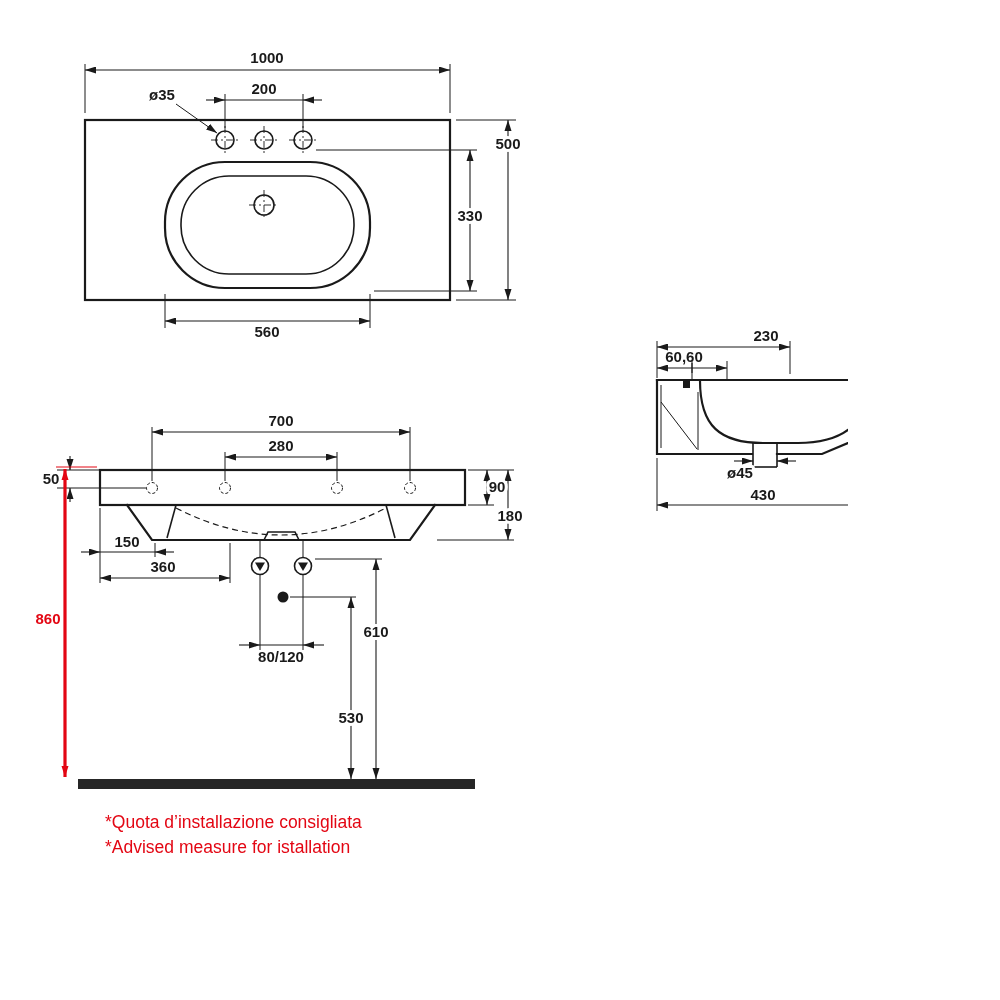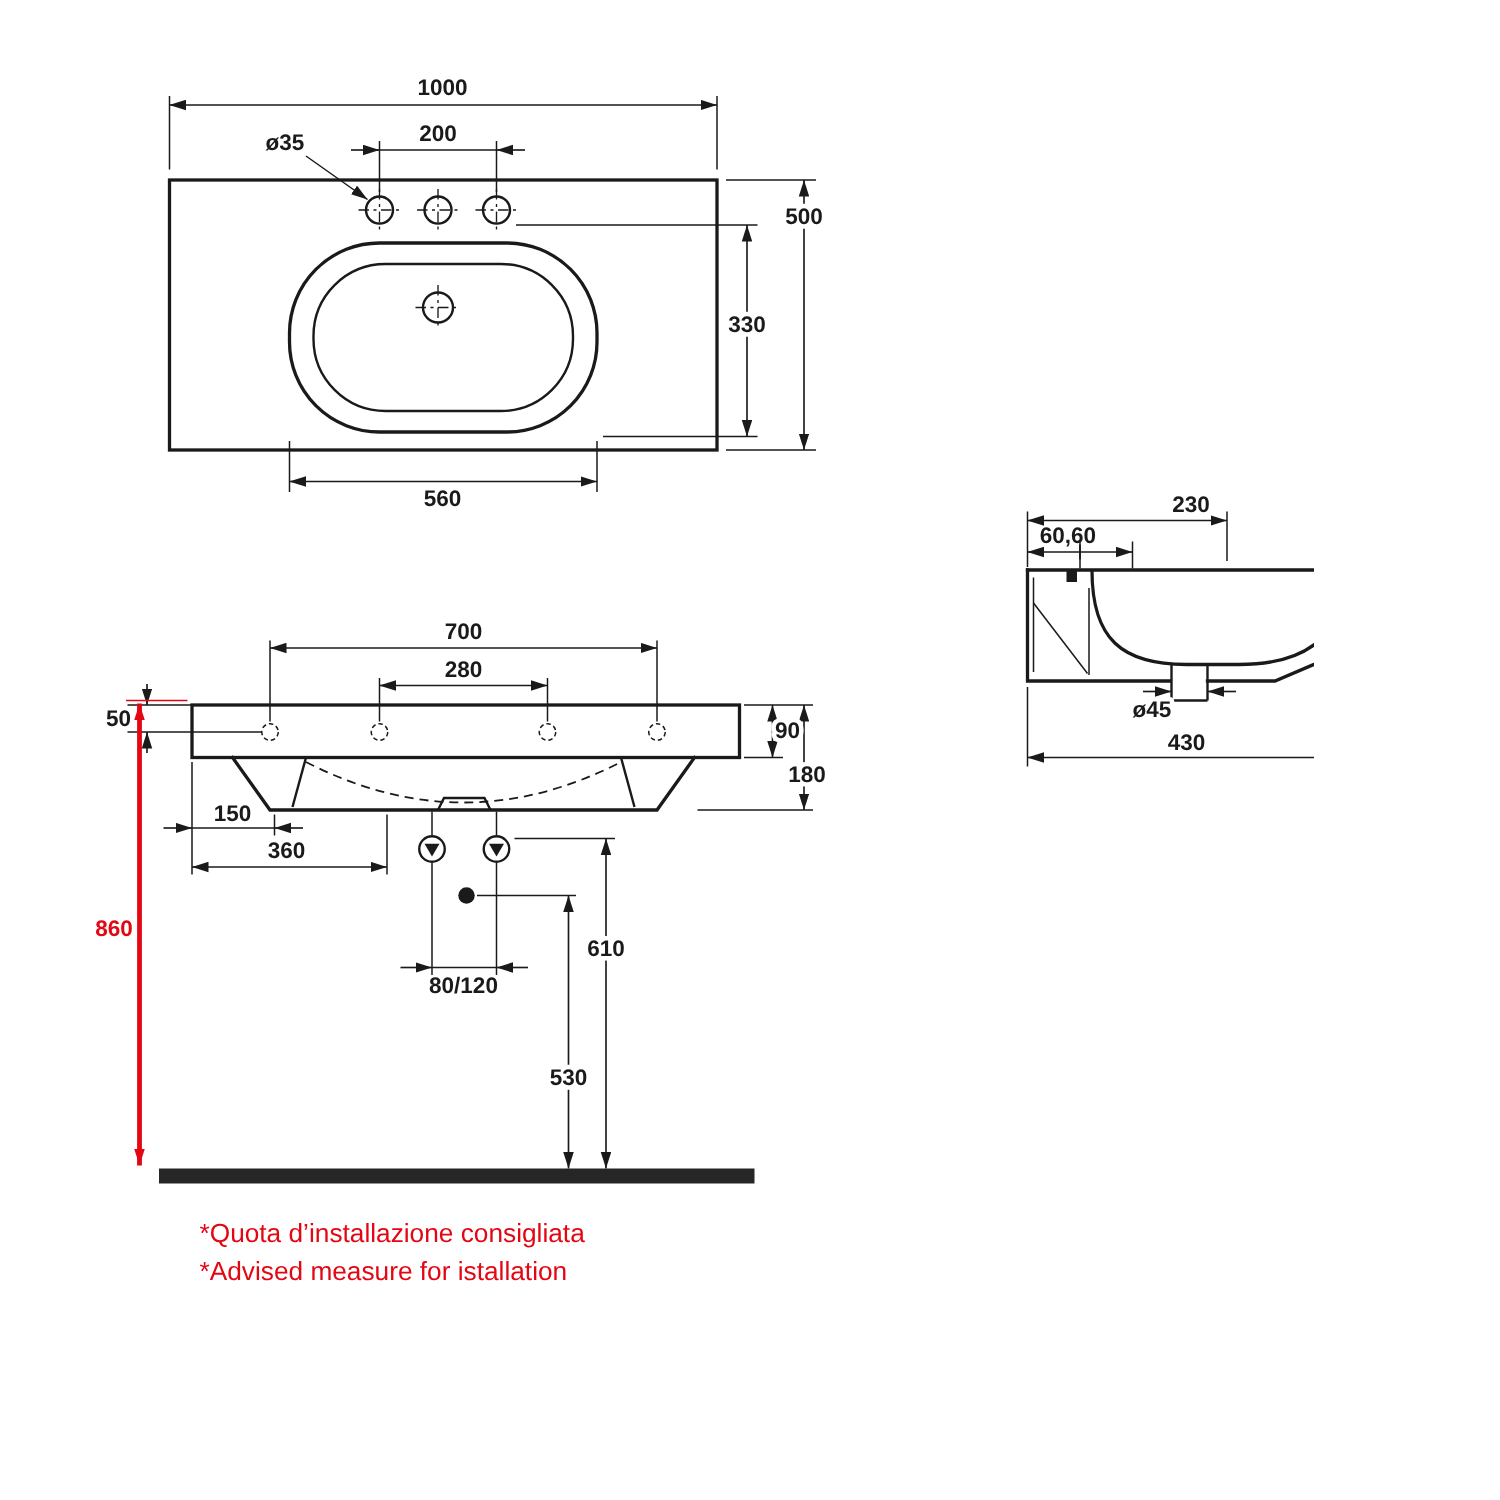--- a/index.html
+++ b/index.html
@@ -1,16 +1,16 @@
 <!DOCTYPE html>
 <html><head>
 <meta charset="utf-8">
 <style>
   html,body { margin:0; padding:0; background:#ffffff; }
-  .canvas { position:relative; width:848px; height:1000px; background:#ffffff; overflow:hidden;margin-left:28px; }
+  .canvas { position:relative; width:848px; height:1000px; background:#ffffff; overflow:hidden; }
   svg { display:block; }
   
   .o  { fill:none; stroke:#1a1a1a; stroke-width:2.2; stroke-linecap:square; }
   .o2 { fill:none; stroke:#1a1a1a; stroke-width:1.6; }
   .d  { fill:none; stroke:#1a1a1a; stroke-width:1.1; }
   .e  { fill:none; stroke:#1a1a1a; stroke-width:1; }
   .c  { fill:none; stroke:#1a1a1a; stroke-width:0.9; stroke-dasharray:7 3 2 3; }
   .dash { fill:none; stroke:#1a1a1a; stroke-width:1.2; stroke-dasharray:6 4; }
   .fixhole { fill:none; stroke:#1a1a1a; stroke-width:1; stroke-dasharray:3 2; }
   .redl { stroke:#e30613; }

